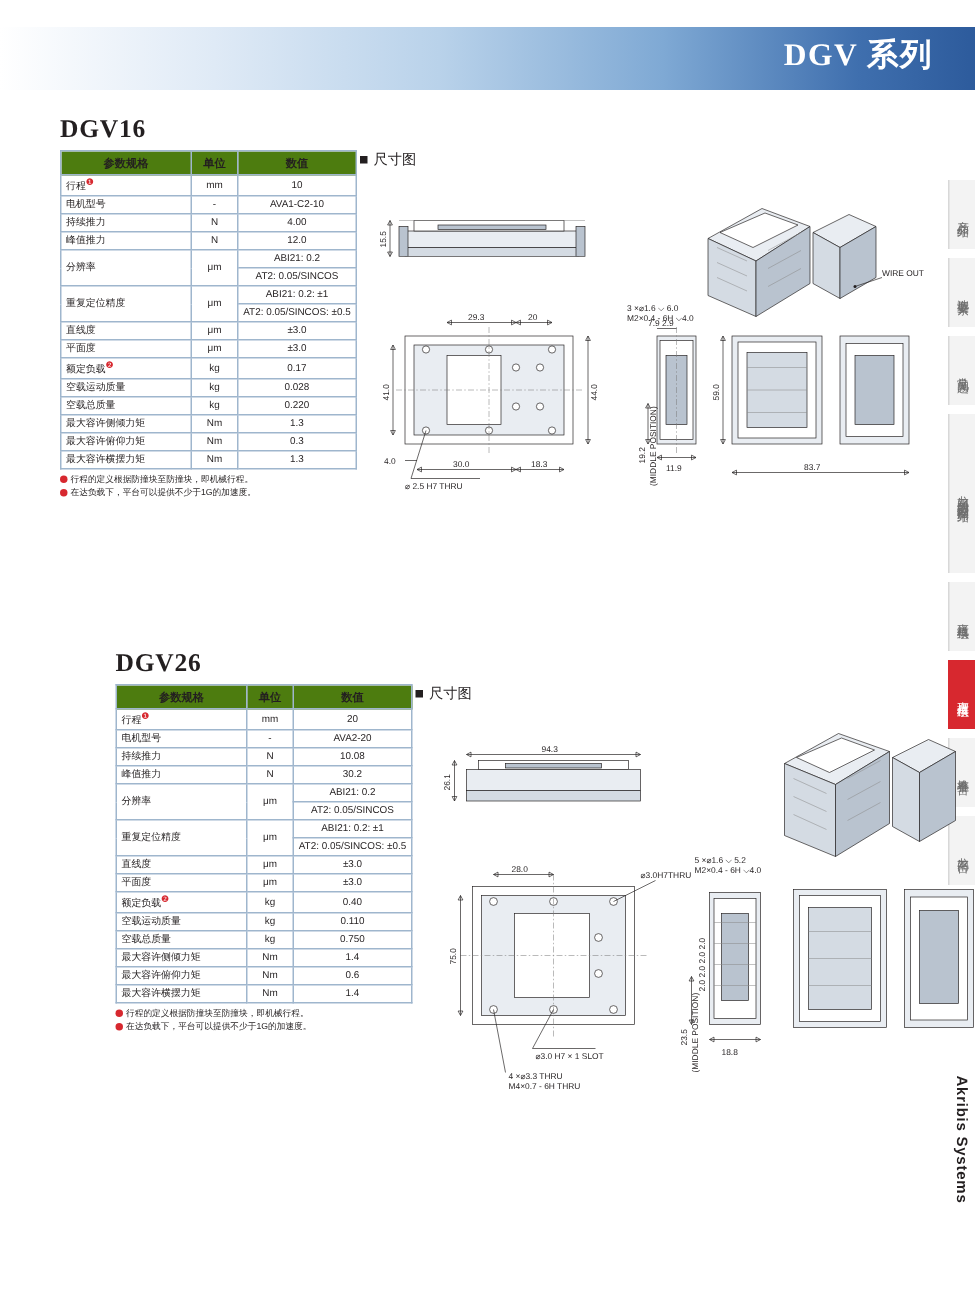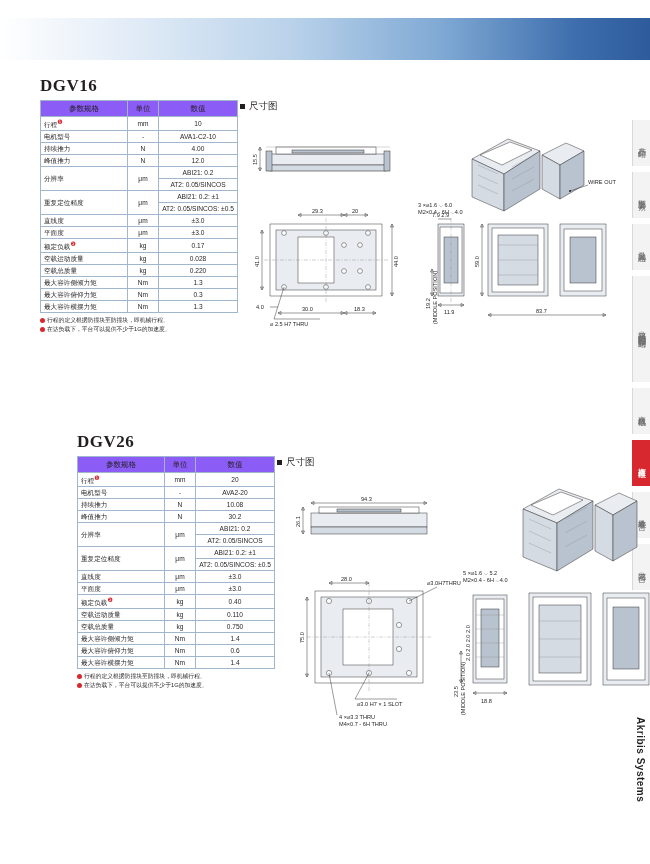--- a/index.html
+++ b/index.html
@@ -55,21 +55,21 @@
     border-collapse:collapse;width:184px;
     font-size:6.6px;color:#231f20;
     table-layout:fixed;
   }
   table.spec th, table.spec td{
     border:1px solid #9fb6cd;
     padding:0 2px;height:11px;line-height:11px;
     text-align:center;vertical-align:middle;
   }
   table.spec thead th{
-    background:#8b5cf6;font-size:7.5px;font-weight:normal;height:15px;
+    background:#4d7c0f;font-size:7.5px;font-weight:bold;height:15px;
   }
   table.spec td.lbl{text-align:left;padding-left:3px;}
   table.spec .c1{width:82px;}
   table.spec .c2{width:26px;}
   table.spec .c3{width:74px;}
   .sup{color:#d7282f;font-size:6px;vertical-align:super;}
   .dot{
     display:inline-block;width:5px;height:5px;border-radius:50%;
     background:#d7282f;color:#fff;font-size:4px;line-height:5px;text-align:center;
     vertical-align:middle;
@@ -94,20 +94,21 @@
   .fill-m{fill:#d4dbe3;stroke:#231f20;stroke-width:.45;}
   .fill-d{fill:#b9c3cf;stroke:#231f20;stroke-width:.45;}
   .fill-w{fill:#ffffff;stroke:#231f20;stroke-width:.45;}
 </style>
 </head>
 <body>
 
 <div class="page">
 
   <div class="header"></div>
+  <div class="header-title">DGV 系列</div>
 
   <div class="side-rail">
     <div class="rail-item" style="top:0px;height:46px;">产品介绍</div>
     <div class="rail-item" style="top:52px;height:46px;">选型要素</div>
     <div class="rail-item" style="top:104px;height:46px;">常见问题</div>
     <div class="rail-item" style="top:156px;height:106px;">龙门半封的运动控制介绍</div>
     <div class="rail-item" style="top:268px;height:46px;">直线模组</div>
     <div class="rail-item active" style="top:320px;height:46px;">直摆模组</div>
     <div class="rail-item" style="top:372px;height:46px;">堆叠平台</div>
     <div class="rail-item" style="top:424px;height:46px;">龙门平台</div>

